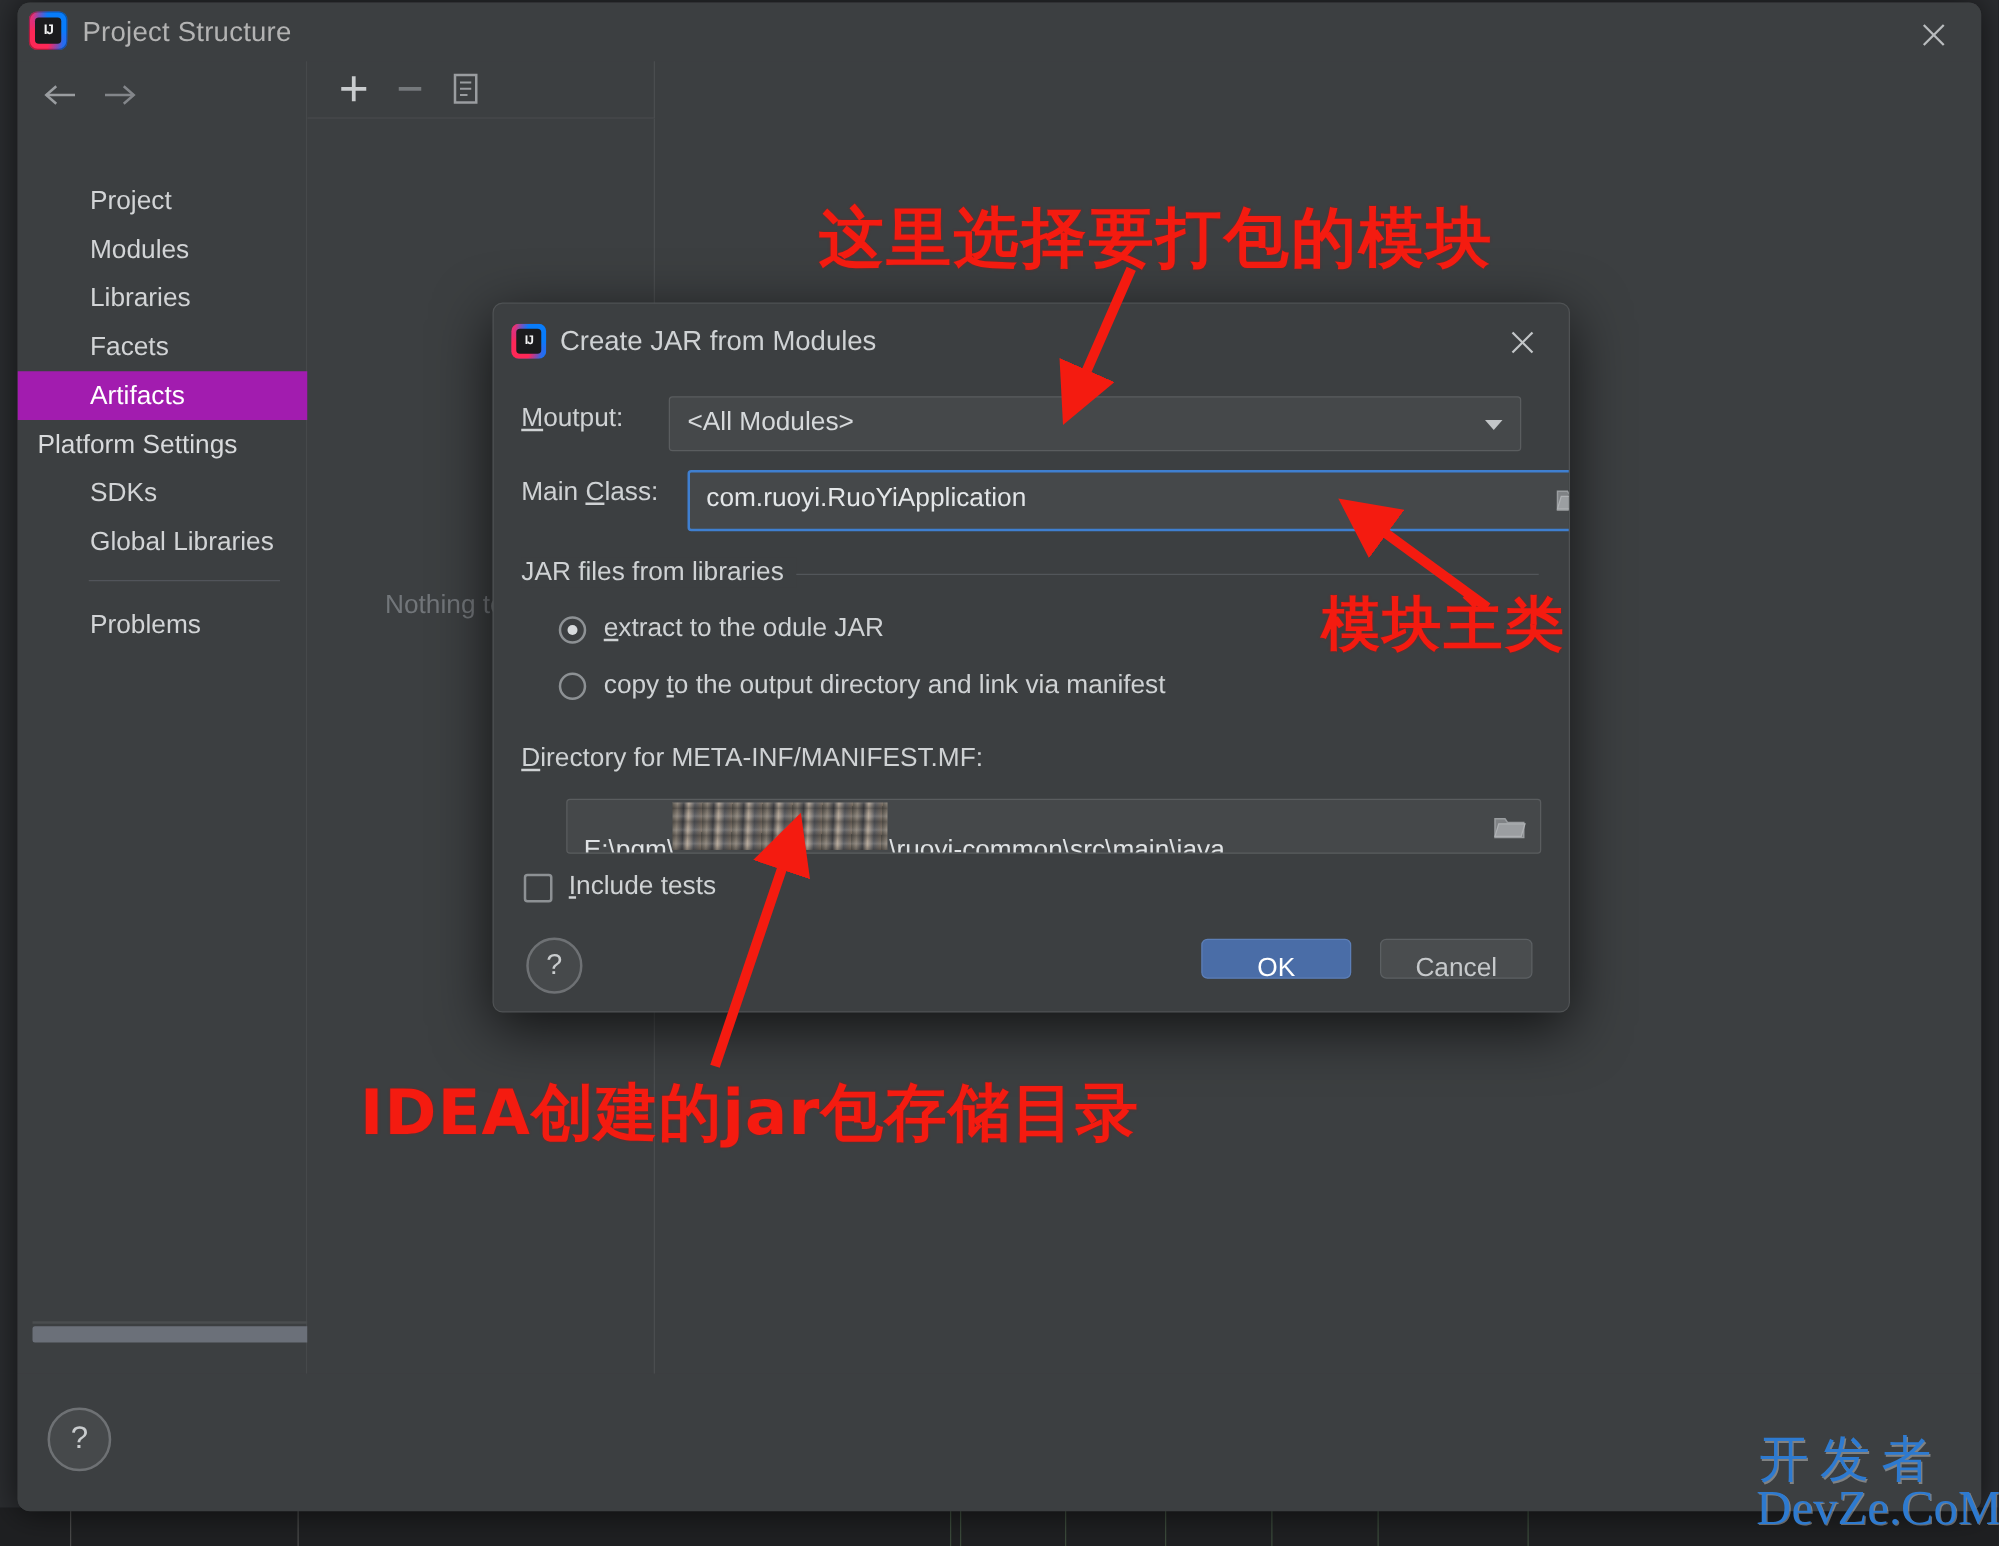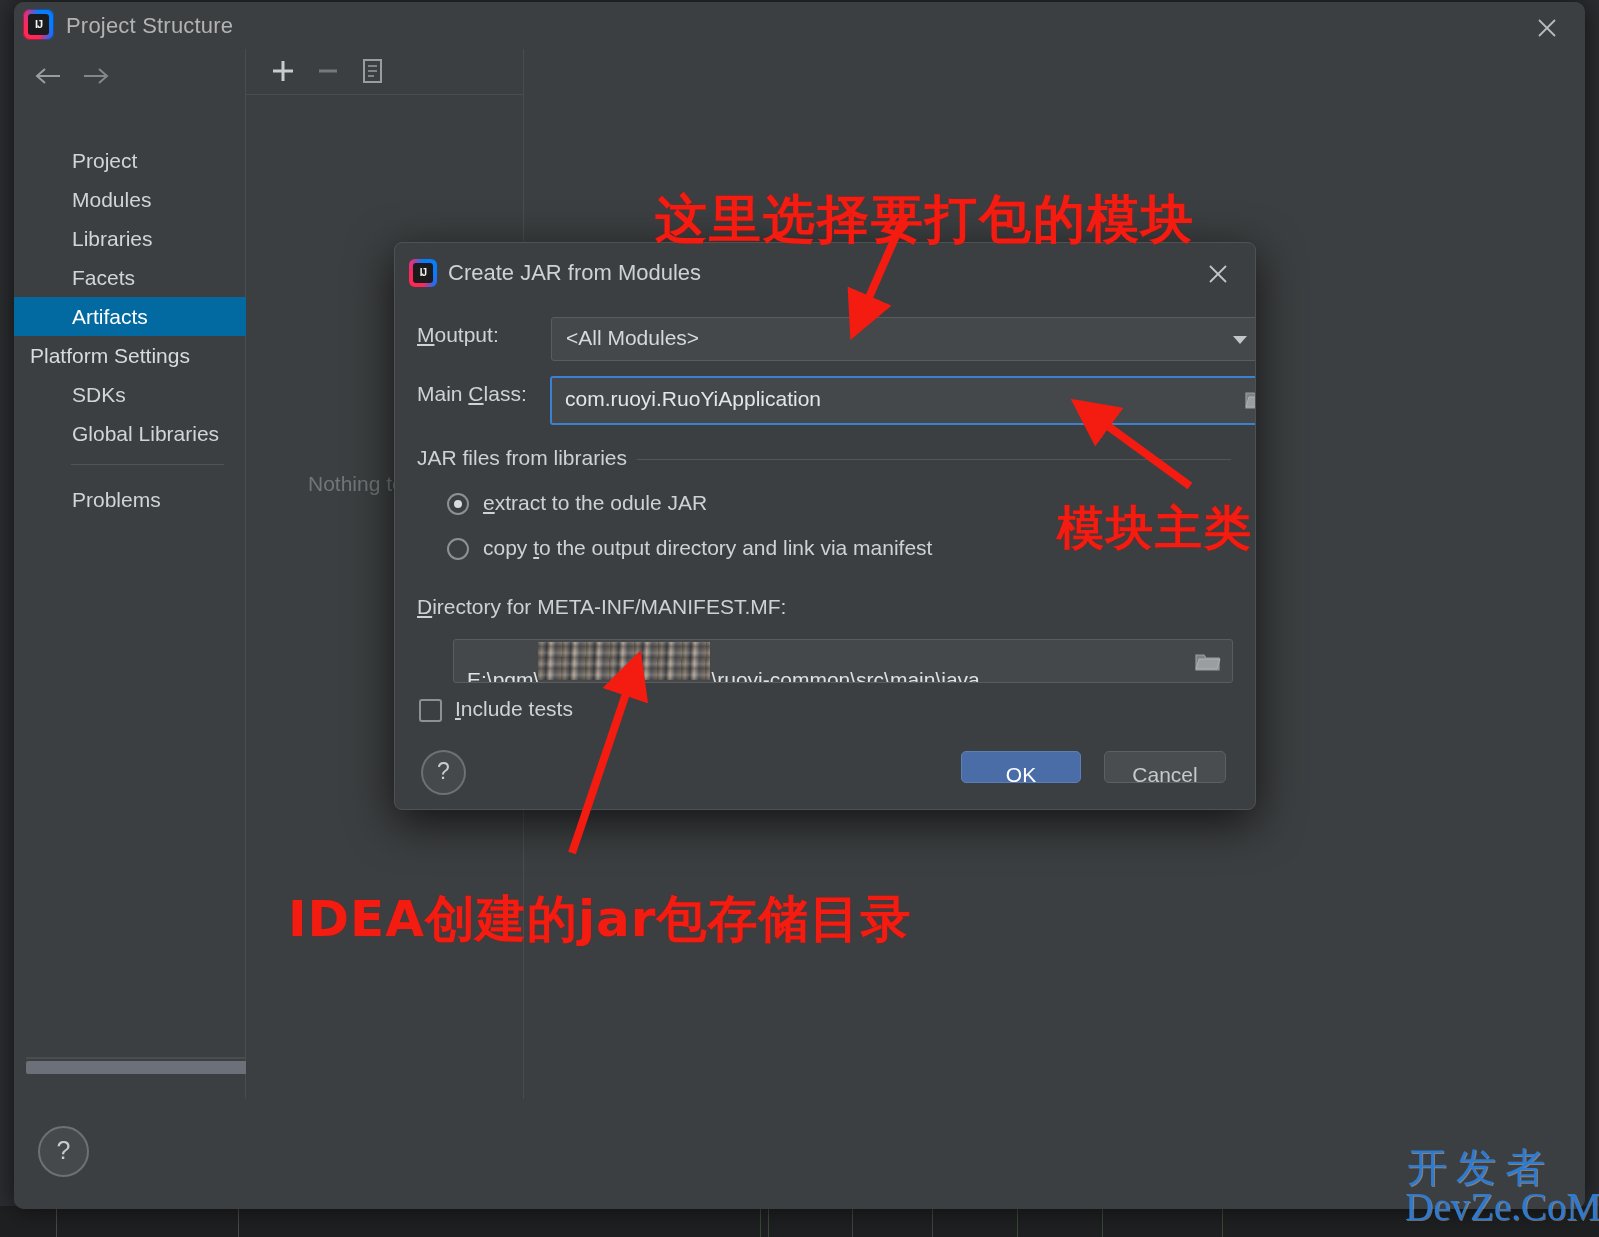--- a/index.html
+++ b/index.html
@@ -144,21 +144,21 @@
     height: 39px;
     line-height: 39px;
     font-size: 21px;
     color: #d2d4d6;
     white-space: nowrap;
     cursor: default;
   }
   .sb-item.group { padding-left: 16px; color: #d8dadc; }
   .sb-item.child { padding-left: 58px; }
   .sb-item.selected {
-    background: #0369a1;
+    background: #a21caf;
     color: #ffffff;
   }
   #sb-divider {
     position: absolute;
     left: 57px; top: 415px;
     width: 153px; height: 1px;
     background: #51545a;
   }
   #sidebar-hscroll {
     position: absolute;
@@ -319,27 +319,26 @@
     color: #cfd2d4;
     white-space: nowrap;
   }
   .mnem { text-decoration: underline; }
 
   #module-label     { left: 22px; top: 80px; }
   #mainclass-label  { left: 22px; top: 139px; }
 
   #module-combo {
     position: absolute;
-    left: 156px; top: 74px;
+    left: 140px; top: 74px;
     width: 680px; height: 42px;
     background: #45484a;
     border: 1px solid #5a5d5f;
     border-radius: 3px;
     cursor: pointer;
-    padding-left: 29px;
   }
   #module-combo-value {
     position: absolute;
     left: 14px; top: 8px;
     font-size: 21px;
     color: #d6d9db;
   }
   #module-combo-arrow {
     position: absolute;
     right: 14px; top: 18px;
@@ -497,21 +496,20 @@
   #jar-cancel { left: 709px; top: 508px; width: 122px; }
 
   
   .annot {
     position: absolute;
     color: #f41b10;
     font-weight: bold;
     white-space: nowrap;
     text-shadow: 0 0 2px rgba(200,0,0,0.45);
     font-family: "DejaVu Sans", "Liberation Sans", sans-serif;
-    margin-top: 29px;
   }
   #annot-module    { left: 655px; top: 156px; font-size: 52px; letter-spacing: 2px; }
   #annot-mainclass { left: 1057px; top: 468px; font-size: 47px; letter-spacing: 2px; }
   #annot-jardir    { left: 288px; top: 857px; font-size: 50px; letter-spacing: 1px; }
 
   #arrows { position: absolute; inset: 0; pointer-events: none; }
 
   
   #watermark {
     position: absolute;

